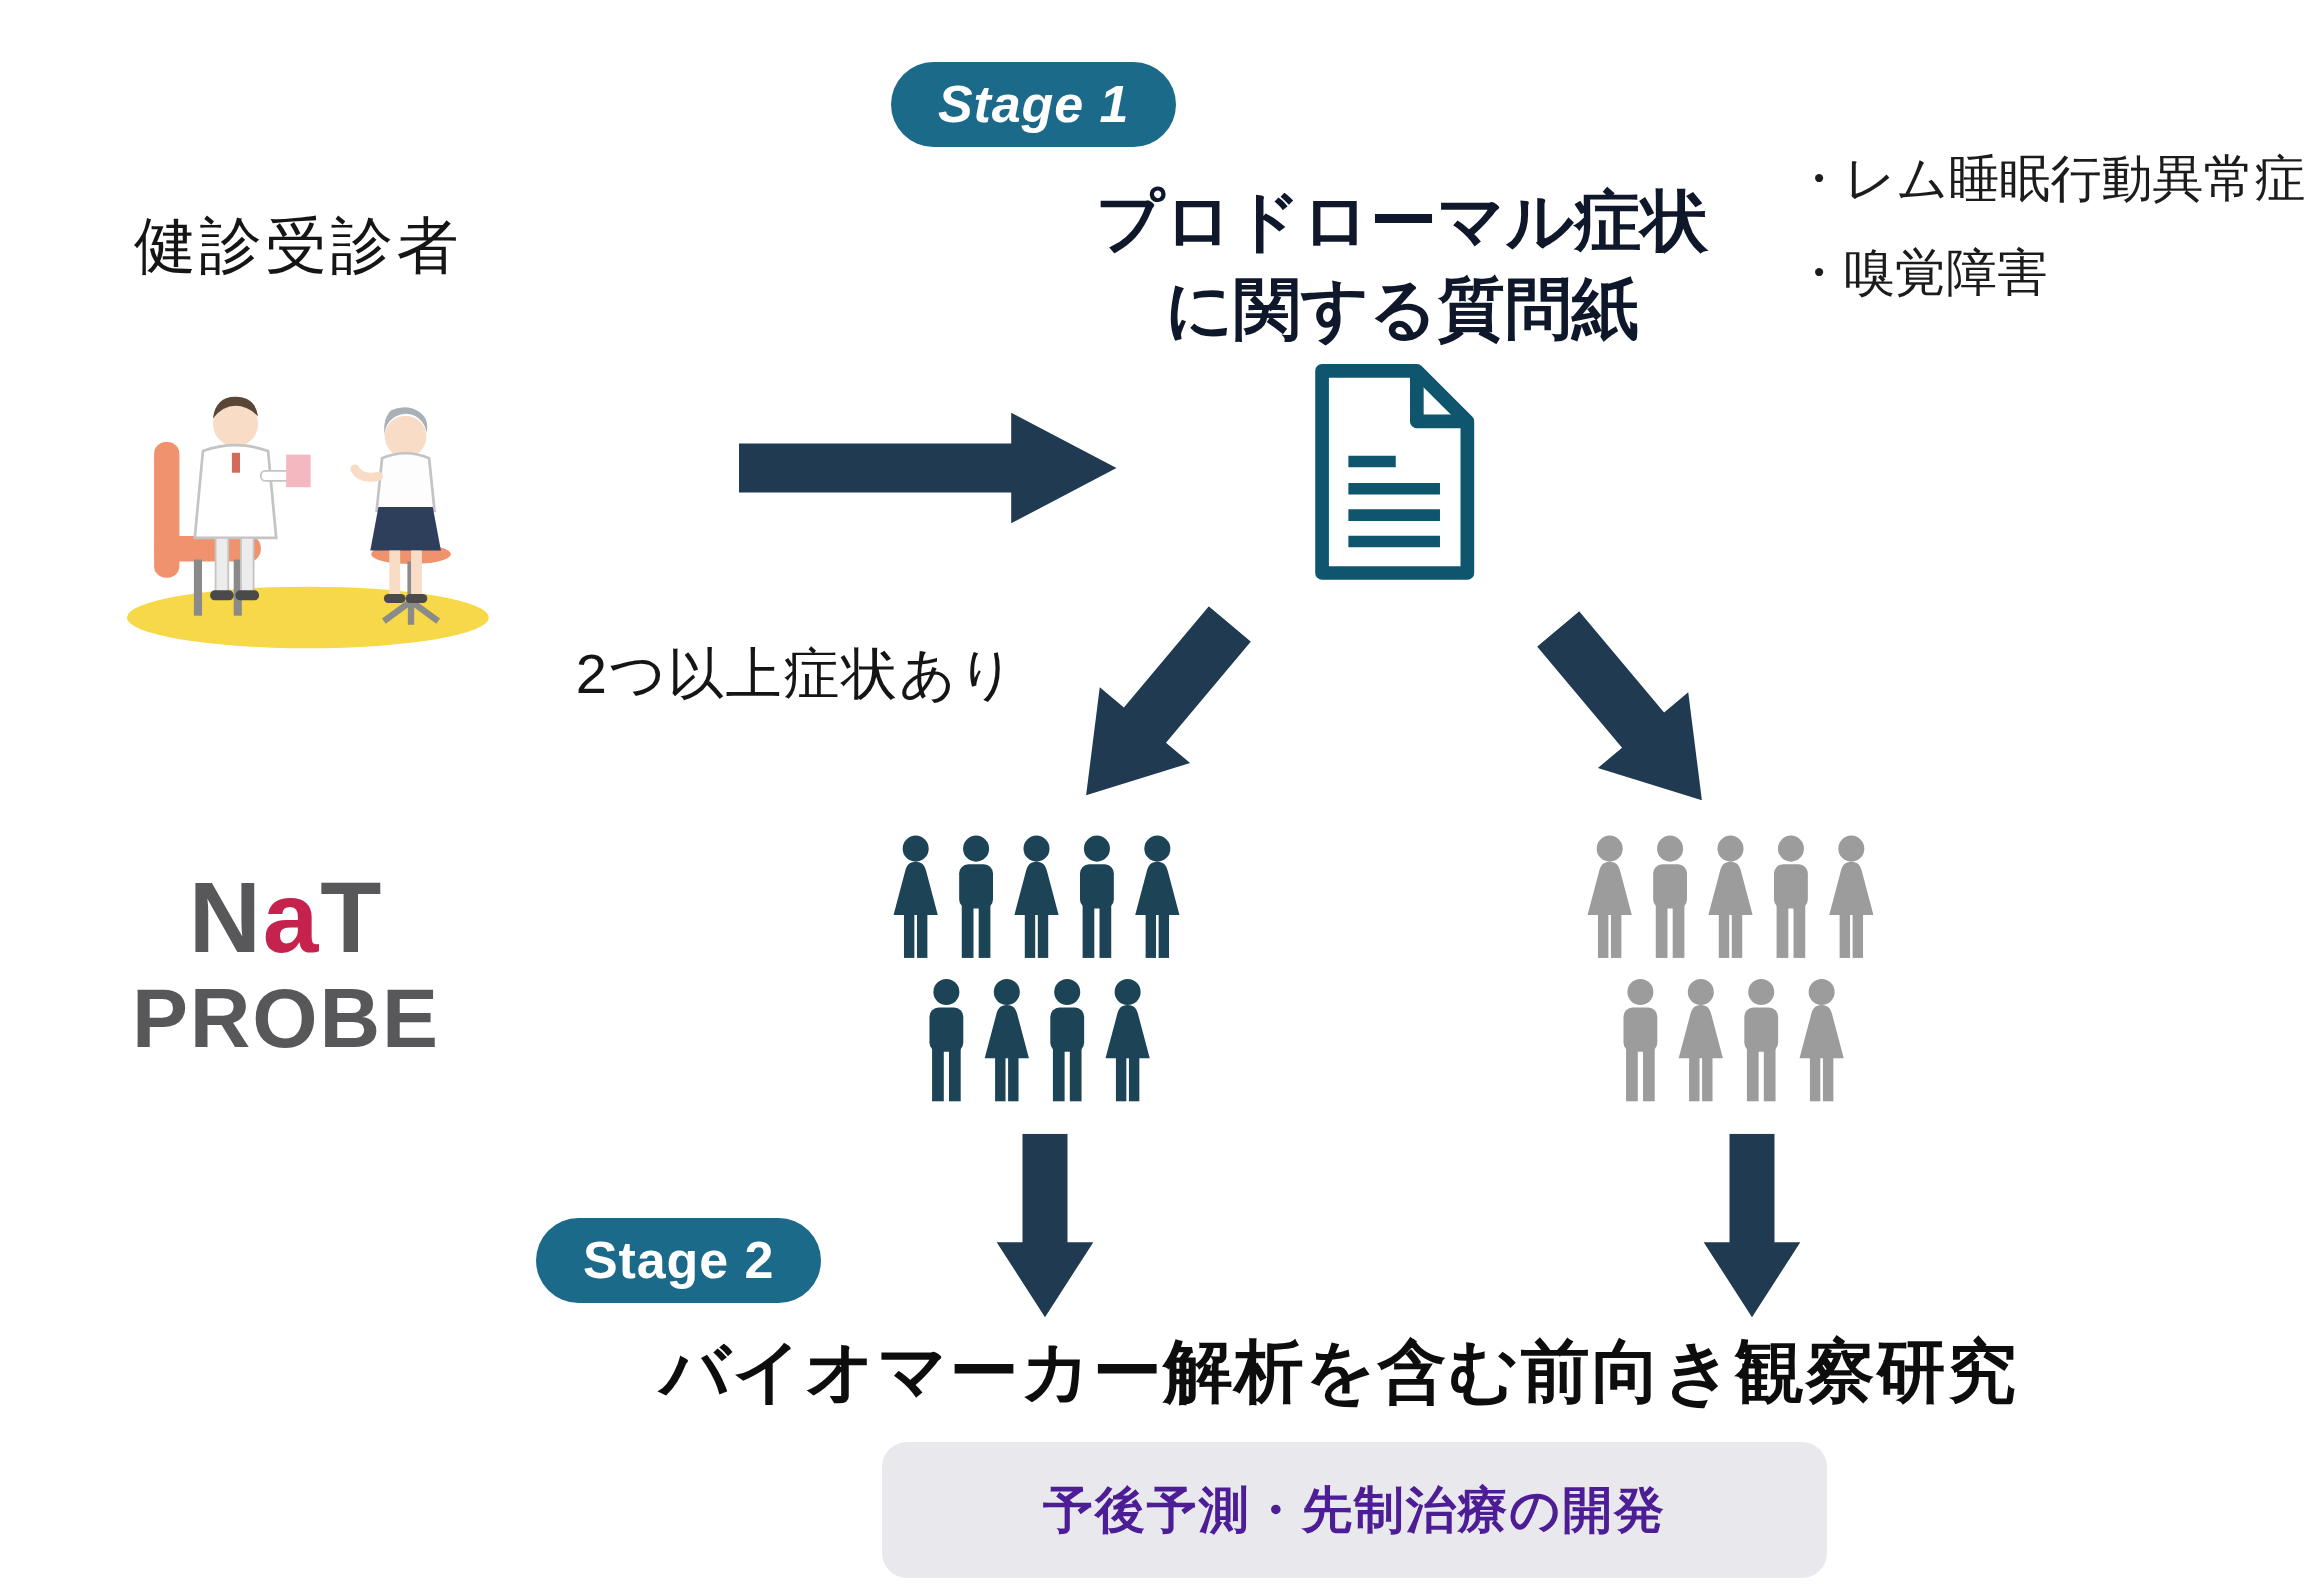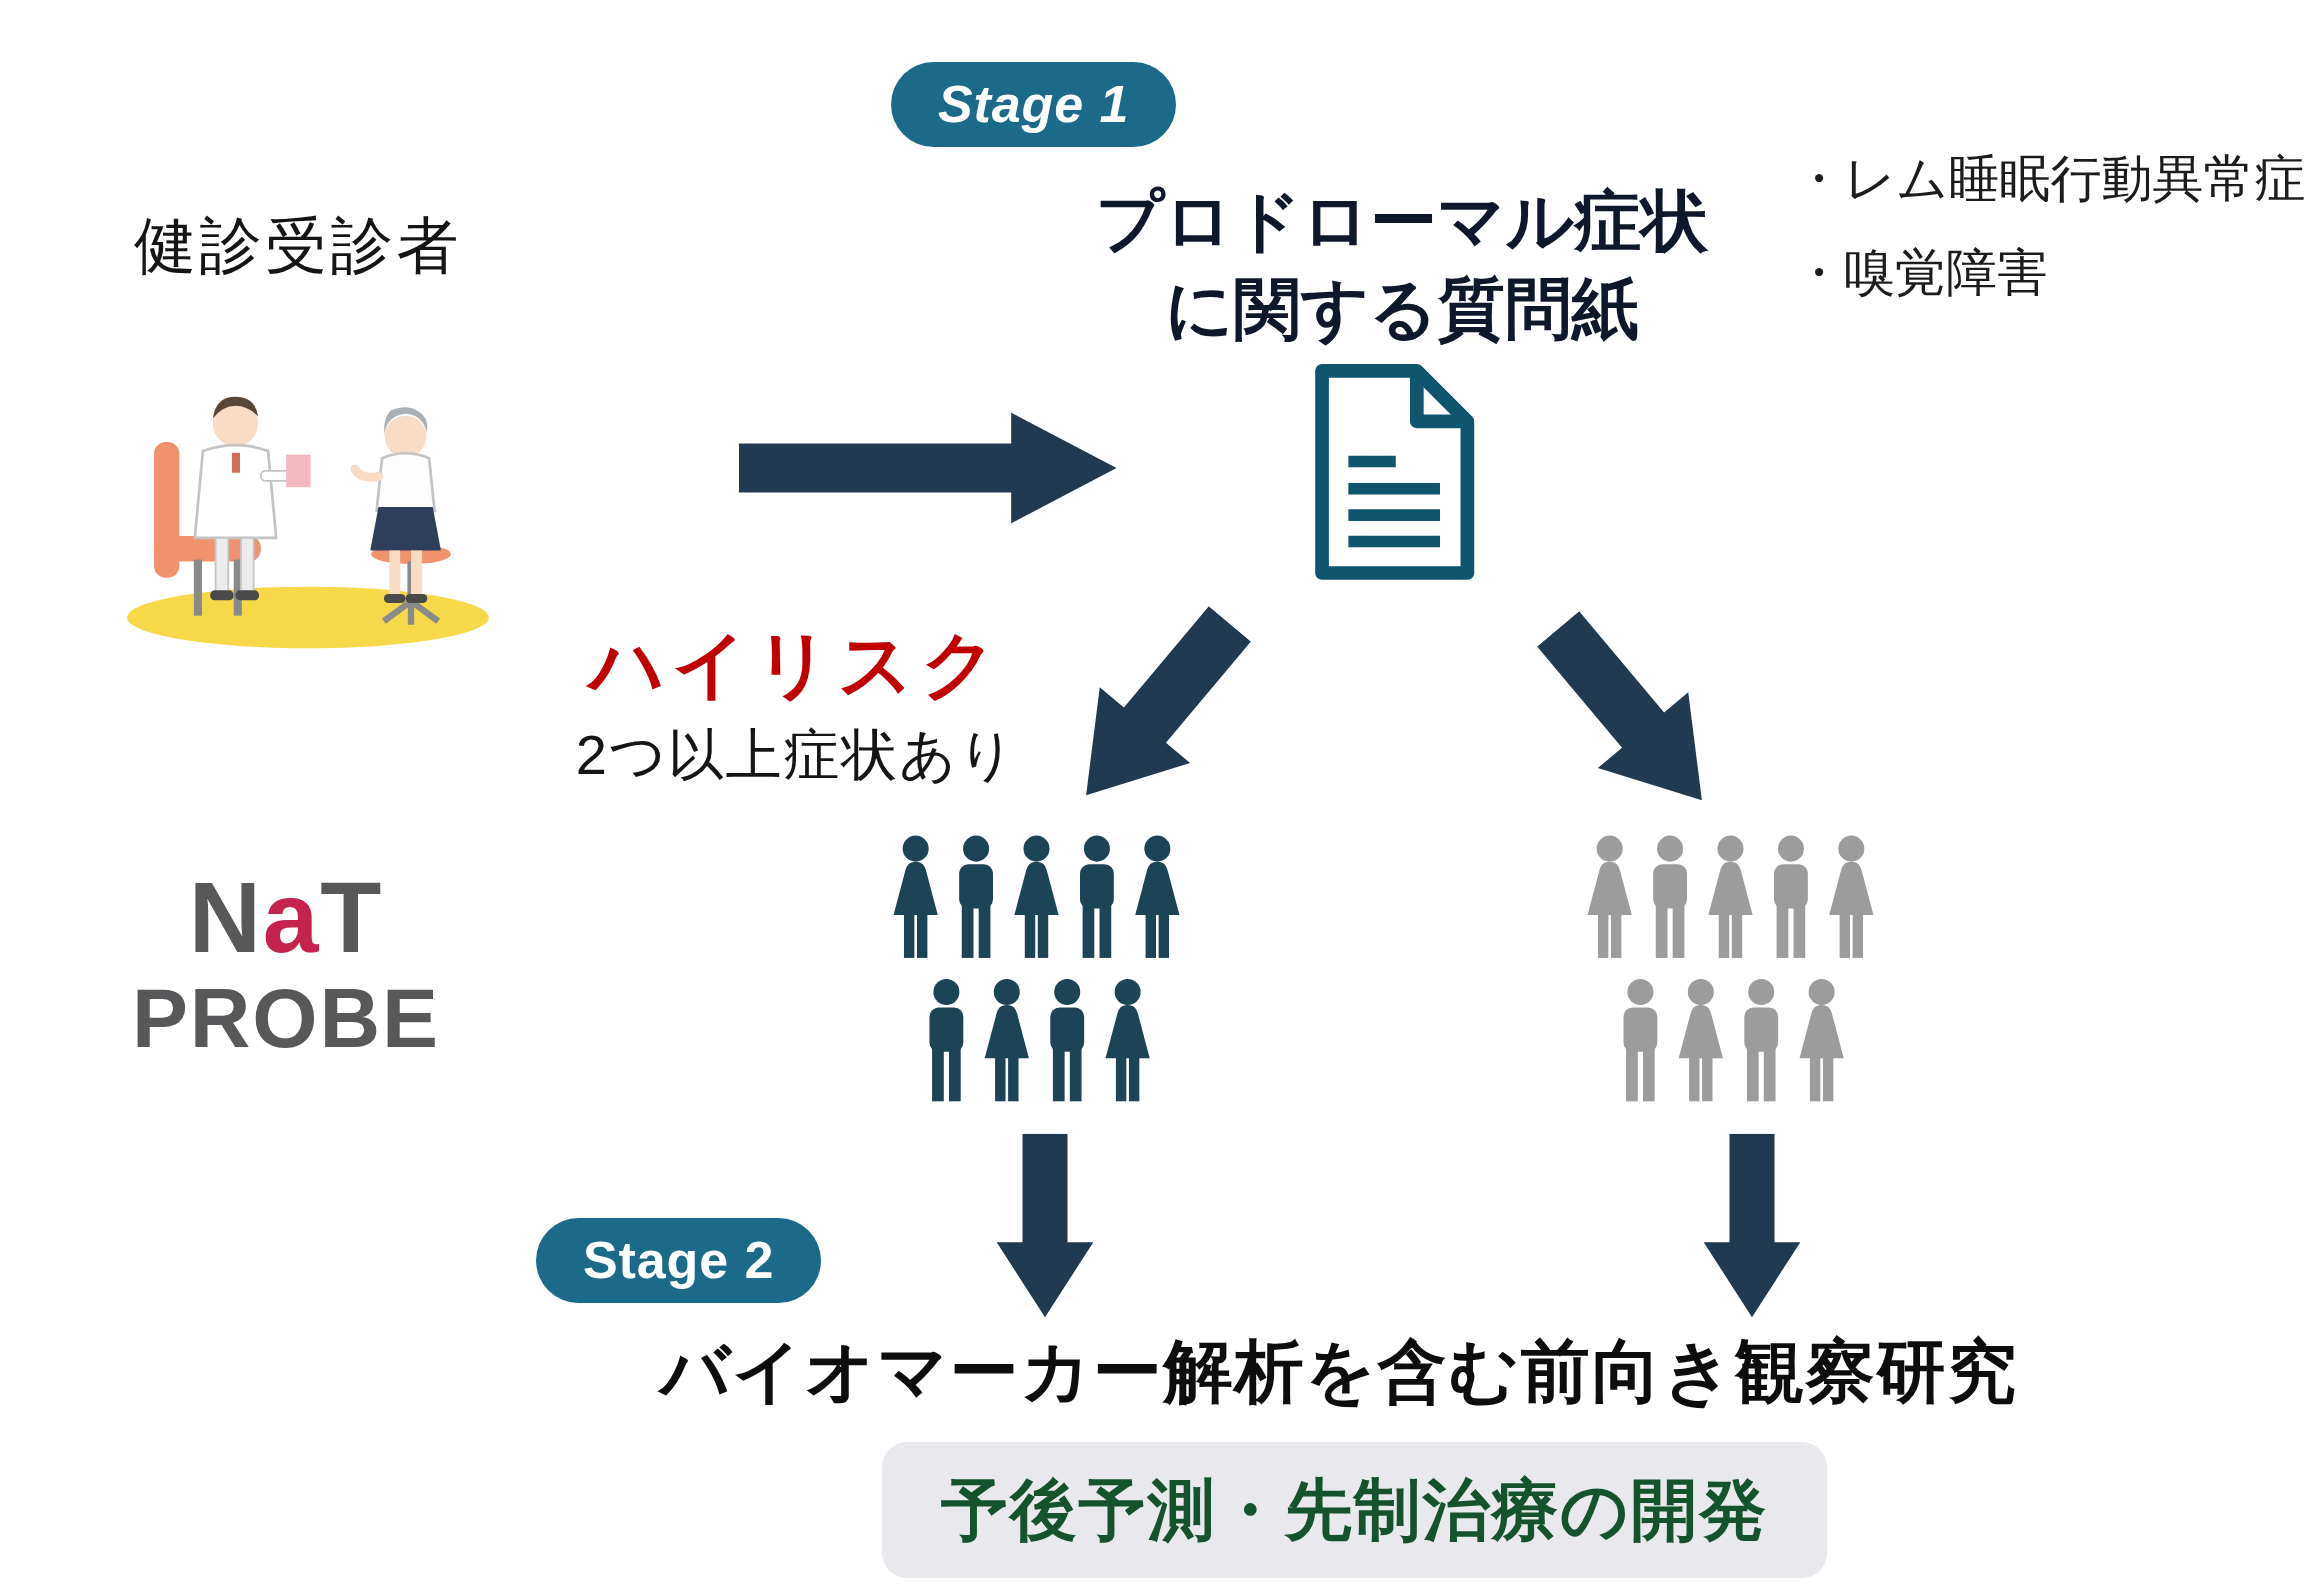--- a/index.html
+++ b/index.html
@@ -50,21 +50,21 @@
   .vdown-right { left:1702px; top:1133px; }
 
   .stage1-badge { left:891px; top:62px;font-style:italic; }
   .stage2-badge { left:536px; top:1218px; }
 
   .study-title { left:344px; top:1326px; width:1990px; text-align:center;
     font-size:69px; font-weight:700; color:#0d0d0d; letter-spacing:1.8px; }
 
   .outcome-box { left:882px; top:1442px; width:945px; height:136px;
     background:#e9e9ed; border-radius:25px; display:flex; align-items:center; justify-content:center; }
-  .outcome-text { font-size:67px; font-weight:700; color:#14532d; letter-spacing:1.8px; }
+  .outcome-text { font-size:50px; font-weight:700; color:#4c1d95; letter-spacing:1.8px; }
 
   .illustration { left:107px; top:299px; width:409px; height:380px; }
 </style>
 </head>
 <body>
 
 <svg width="0" height="0" style="position:absolute" aria-hidden="true">
   <defs>
     <symbol id="sym-man" viewBox="0 0 44 96">
       <circle cx="22" cy="11" r="10" fill="currentColor"></circle>
@@ -151,21 +151,20 @@
   </svg>
 
   <svg class="abs diag diag-left" viewBox="0 0 120 220">
     <use href="#sym-arrow-down"></use>
   </svg>
   <svg class="abs diag diag-right" viewBox="0 0 120 220">
     <use href="#sym-arrow-down"></use>
   </svg>
 
   <div class="abs risk-block high-risk-block">
-    <div class="risk-label">ハイリスク</div>
     <div class="risk-sub">2つ以上症状あり</div>
   </div>
 
 
   <svg class="abs people people-high" viewBox="0 0 292 266">
     <use href="#sym-woman" x="0" y="0" width="56" height="122"></use>
     <use href="#sym-man" x="59" y="0" width="56" height="122"></use>
     <use href="#sym-woman" x="118" y="0" width="56" height="122"></use>
     <use href="#sym-man" x="177" y="0" width="56" height="122"></use>
     <use href="#sym-woman" x="236" y="0" width="56" height="122"></use>

